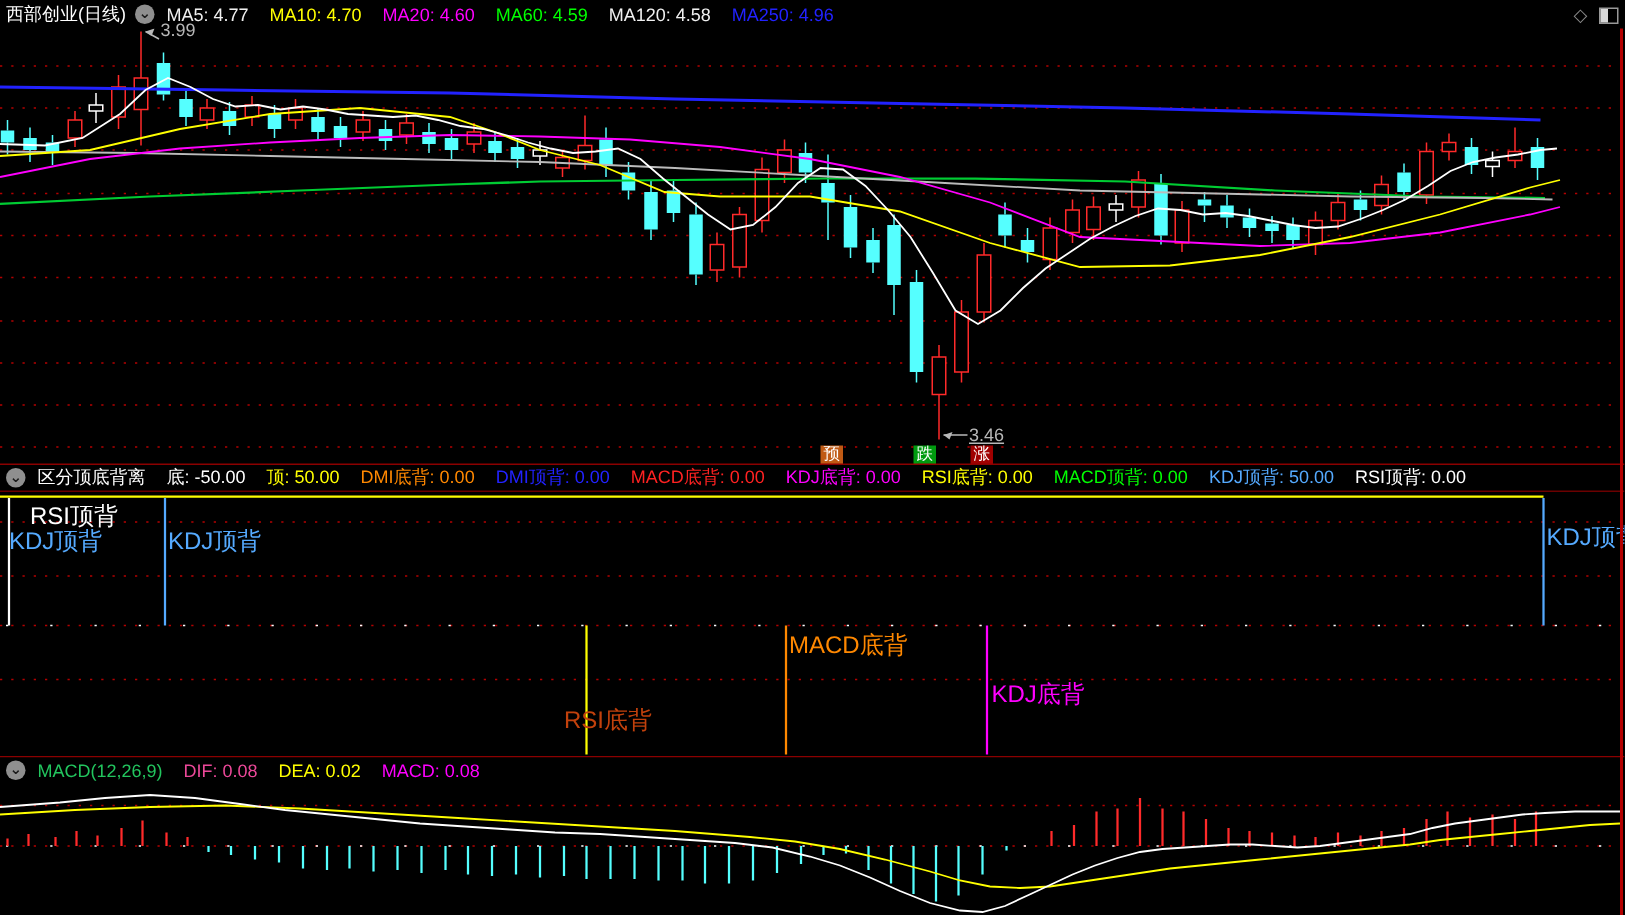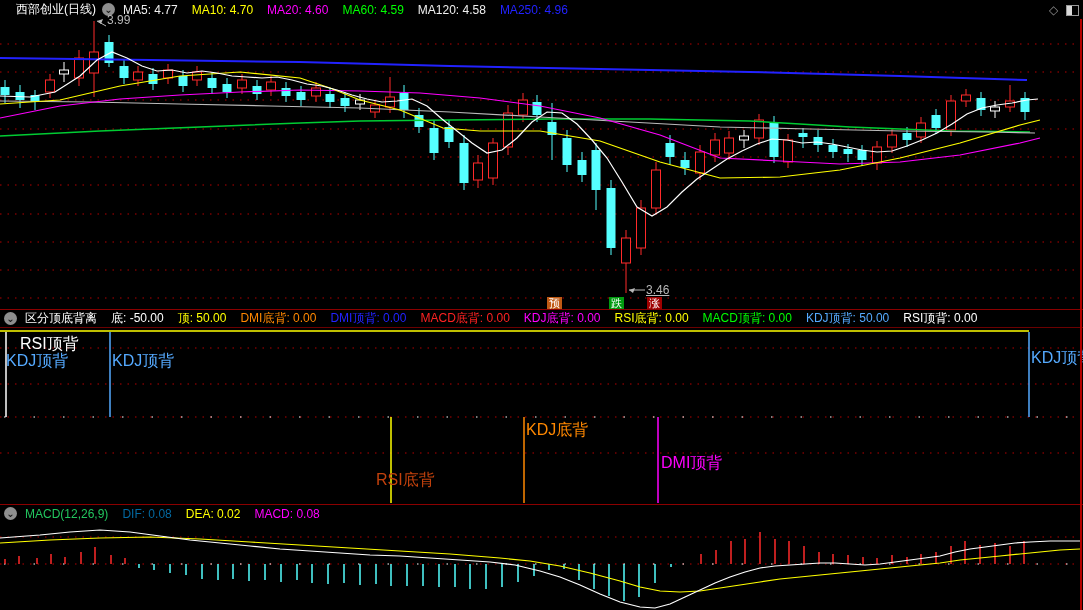--- a/index.html
+++ b/index.html
@@ -19,21 +19,21 @@
   .anno{position:absolute;color:#b8b8b8;font-size:12px;white-space:nowrap;}
   .icon-diamond{position:absolute;top:3px;left:1049px;color:#8a8a8a;font-size:12px;}
   .icon-layout{position:absolute;top:5px;left:1066px;width:11px;height:9px;border:1px solid #999;}
   .icon-layout::after{content:"";position:absolute;left:0;top:0;width:5px;height:9px;background:#d8d8d8;}
   .rborder{position:absolute;top:19px;left:1080px;width:2px;height:591px;background:#b40000;}
 </style>
 </head>
 <body>
 
 <div class="hdr" style="top:0;height:19px;">
-  <span class="seg" style="color:#ffffff;margin-left:16px;margin-right:2px;">西部创业(日线)</span>
+  <span class="seg" style="color:#ffffff;margin-left:4px;margin-right:2px;">西部创业(日线)</span>
   <span class="chev">⌄</span>
   <span id="ma-values"><span class="seg" style="color: rgb(240, 240, 240);">MA5: 4.77</span><span class="seg" style="color: rgb(255, 255, 0);">MA10: 4.70</span><span class="seg" style="color: rgb(255, 0, 255);">MA20: 4.60</span><span class="seg" style="color: rgb(0, 255, 0);">MA60: 4.59</span><span class="seg" style="color: rgb(240, 240, 240);">MA120: 4.58</span><span class="seg" style="color: rgb(34, 34, 255);">MA250: 4.96</span></span>
 </div>
 <span class="icon-diamond">◇</span>
 <span class="icon-layout"></span>
 
 <div>
   <svg id="main-svg" class="panel-svg" style="top:19px;" width="1083" height="290" viewBox="0 19 1083 290">
       <g>
         <line x1="0" y1="44" x2="1080" y2="44" stroke="#b40000" stroke-width="1" stroke-dasharray="1.5 6"></line>
@@ -300,30 +300,30 @@
       <line x1="1029" y1="332" x2="1029" y2="417" stroke="#55aaff" stroke-width="1.5"></line>
       <line x1="391" y1="417" x2="391" y2="503" stroke="#ffff00" stroke-width="1.5"></line>
       <line x1="524" y1="417" x2="524" y2="503" stroke="#ff8800" stroke-width="1.5"></line>
       <line x1="658" y1="417" x2="658" y2="503" stroke="#ff00ff" stroke-width="1.5"></line>
     </svg>
   <div id="ind-overlays">
       <div class="abslabel" style="left: 20px; top: 334px; color: rgb(255, 255, 255);">RSI顶背</div>
       <div class="abslabel" style="left: 6px; top: 351px; color: rgb(85, 170, 255);">KDJ顶背</div>
       <div class="abslabel" style="left: 112px; top: 351px; color: rgb(85, 170, 255);">KDJ顶背</div>
       <div class="abslabel" style="left: 1031px; top: 348px; color: rgb(85, 170, 255);">KDJ顶背</div>
-      <div class="abslabel" style="left: 526px; top: 420px; color: rgb(255, 136, 0);">KDJ底背</div>
-      <div class="abslabel" style="left: 661px; top: 453px; color: rgb(255, 0, 255);">DMI顶背</div>
+      <div class="abslabel" style="left: 526px; top: 420px; color: rgb(255, 136, 0);">MACD底背</div>
+      <div class="abslabel" style="left: 661px; top: 453px; color: rgb(255, 0, 255);">KDJ底背</div>
       <div class="abslabel" style="left: 376px; top: 470px; color: #c2410c;">RSI底背</div>
     </div>
 </div>
 <div class="sep" style="top:504px;"></div>
 
 <div class="hdr" style="top:505px;height:17px;">
   <span class="chev">⌄</span>
-  <span id="macd-segs"><span class="seg" style="color: #22c55e;">MACD(12,26,9)</span><span class="seg" style="color: #0369a1;">DIF: 0.08</span><span class="seg" style="color: rgb(255, 255, 0);">DEA: 0.02</span><span class="seg" style="color: rgb(255, 0, 255);">MACD: 0.08</span></span>
+  <span id="macd-segs"><span class="seg" style="color: #22c55e;">MACD(12,26,9)</span><span class="seg" style="color: #ec4899;">DIF: 0.08</span><span class="seg" style="color: rgb(255, 255, 0);">DEA: 0.02</span><span class="seg" style="color: rgb(255, 0, 255);">MACD: 0.08</span></span>
 </div>
 <div>
   <svg id="macd-svg" class="panel-svg" style="top:522px;" width="1083" height="88" viewBox="0 522 1083 88">
       <line x1="0" y1="537" x2="1080" y2="537" stroke="#b40000" stroke-width="1" stroke-dasharray="1.5 6"></line>
       <line x1="0" y1="564" x2="1080" y2="564" stroke="#b40000" stroke-width="1" stroke-dasharray="1.5 6"></line>
       <line x1="4" y1="564" x2="1080" y2="564" stroke="#ffffff" stroke-width="1" stroke-dasharray="1.5 28"></line>
       <g>
         <line x1="5" y1="564" x2="5" y2="559" stroke="#ff2a2a" stroke-width="1.5"></line>
         <line x1="19" y1="564" x2="19" y2="556" stroke="#ff2a2a" stroke-width="1.5"></line>
         <line x1="37" y1="564" x2="37" y2="558" stroke="#ff2a2a" stroke-width="1.5"></line>

